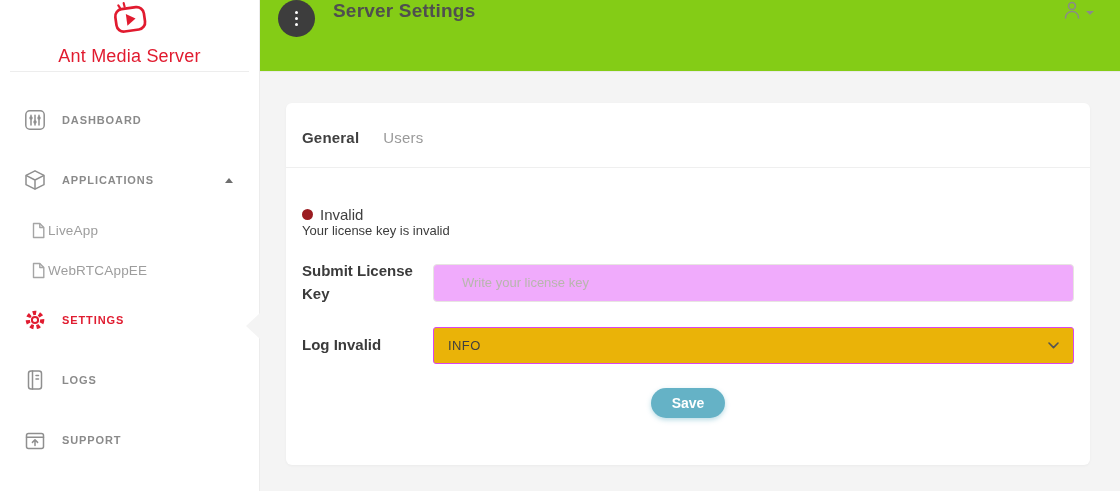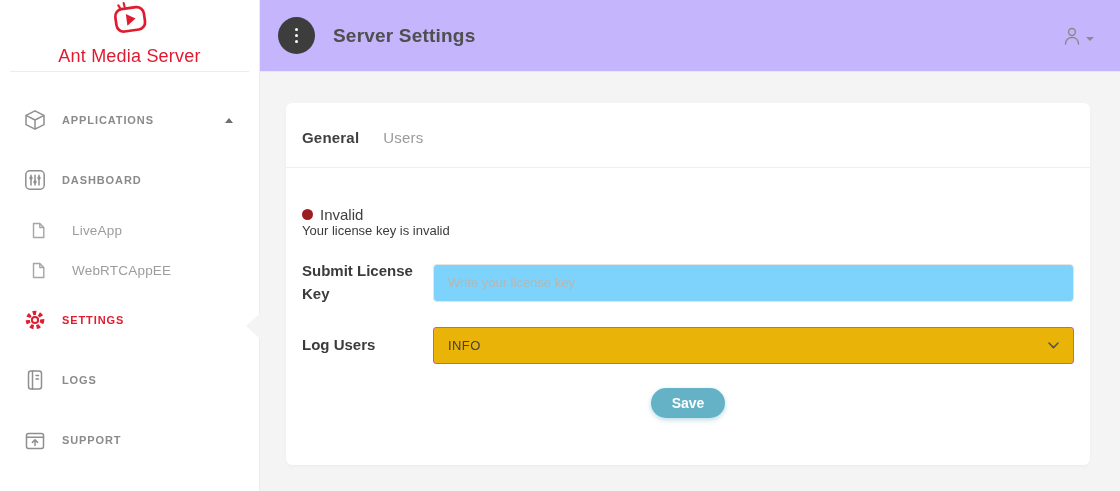--- a/index.html
+++ b/index.html
@@ -9,28 +9,28 @@
 
   
   .sidebar { width:260px; flex-shrink:0; background:#fff; border-right:1px solid #ececec; display:flex; flex-direction:column; }
   .logo { height:72px; margin:0 10px; border-bottom:1px solid #ededed; display:flex; align-items:center; gap:10px; padding:0 6px; cursor:pointer;flex-direction:column; }
   .brand-name { font-size:18px; color:#e11b2f; font-weight:500; letter-spacing:.2px; }
 
   nav { padding-top:18px; }
   .nav-item { display:flex; align-items:center; height:60px; padding:0 26px 0 24px; cursor:pointer; }
   .nav-item .nav-label { font-size:11px; letter-spacing:.9px; color:#8a8a8a; font-weight:700; margin-left:16px; }
   .nav-sub { display:flex; align-items:center; height:40px; padding:0 24px 0 30px; cursor:pointer; }
-  .nav-sub .nav-label { font-size:13.5px; color:#9d9d9d; font-weight:500; margin-left:25px; letter-spacing:.2px; }
+  .nav-sub .nav-label { font-size:13.5px; color:#9d9d9d; font-weight:500; margin-left:1px; letter-spacing:.2px; }
   .nav-item.active .nav-label { color:#e01c30; }
   .icon { flex-shrink:0; display:flex; align-items:center; justify-content:center; }
   .caret-up { margin-left:auto; width:0; height:0; border-left:4px solid transparent; border-right:4px solid transparent; border-bottom:5px solid #6e6e6e; }
 
   
   .main { flex:1; background:#f4f4f4; display:flex; flex-direction:column; }
-  .topbar { height:72px; flex-shrink:0; background:#c4b5fd; border-bottom:1px solid #e9e9e9; display:flex; align-items:center; padding:0 26px 0 18px; }
+  .topbar { height:72px; flex-shrink:0; background:#84cc16; border-bottom:1px solid #e9e9e9; display:flex; align-items:flex-start; padding:0 26px 0 18px; }
   .kebab { width:37px; height:37px; border-radius:50%; background:#3d3d3d; border:none; display:flex; flex-direction:column; align-items:center; justify-content:center; gap:2.5px; cursor:pointer; margin-right:18px; }
   .kebab i { display:block; width:3.4px; height:3.4px; border-radius:50%; background:#fff; }
   .page-title { font-size:19px; color:#4f4f4f; font-weight:600; letter-spacing:.2px; }
   .top-spacer { flex:1; }
   .user-menu { display:flex; align-items:center; gap:4px; cursor:pointer; }
   .caret-down { width:0; height:0; border-left:4px solid transparent; border-right:4px solid transparent; border-top:4.5px solid #8a8a8a; margin-top:6px; }
 
   
   .notch { position:absolute; left:246px; top:313px; width:0; height:0; border-top:13px solid transparent; border-bottom:13px solid transparent; border-right:14px solid #f4f4f4; z-index:5; }
 
@@ -45,21 +45,21 @@
   .form { padding-top:38px; }
   .row { display:flex; margin-bottom:22px; }
   .row .flabel { width:131px; flex-shrink:0; font-size:15px; font-weight:600; color:#3b3b3b; line-height:1.5; }
   .row .field { flex:1; min-width:0; }
   .row.center { align-items:center; }
 
   .status-line { display:flex; align-items:center; font-size:15px; color:#3f3f3f; }
   .dot { width:11px; height:11px; border-radius:50%; background:#9b1c21; margin-right:7px; flex-shrink:0; }
   .status-desc { font-size:13px; color:#3c3c3c; }
 
-  .text-input { width:100%; height:38px; background:#7dd3fc; border:1px solid #e7e5e1; border-radius:4px; padding:0 14px; font-size:13px; color:#555; outline:none; font-family:"Liberation Sans", sans-serif; }
+  .text-input { width:100%; height:38px; background:#f0abfc; border:1px solid #e7e5e1; border-radius:4px; padding:0 28px; font-size:13px; color:#555; outline:none; font-family:"Liberation Sans", sans-serif; }
   .text-input::placeholder { color:#b8b6ae; }
 
   .select { width:100%; height:37px; background:#eab308; border:1px solid #d946ef; border-radius:3px; display:flex; align-items:center; padding:0 14px; font-size:13px; color:#3f3f3f; letter-spacing:.4px; cursor:pointer; }
   .select .chev { margin-left:auto; }
 
   .save-row { text-align:center; margin-top:24px; }
   .save-btn { background:#65b2c6; color:#fff; border:none; border-radius:18px; height:30px; padding:0 21px; font-size:14px; font-weight:700; cursor:pointer; box-shadow:0 2px 5px rgba(101,178,198,.45); font-family:"Liberation Sans", sans-serif; }
 </style>
 </head>
 <body>
@@ -76,40 +76,40 @@
           </g>
           <path d="M9 6 L11 9 M15 3.5 L16 7.5" stroke="#e11b2f" stroke-width="2.4" stroke-linecap="round"></path>
         </svg>
       </span>
       <span class="brand-name">Ant Media Server</span>
     </div>
 
     <nav>
       <div class="nav-item">
         <span class="icon">
-          <svg width="22" height="22" viewBox="0 0 22 22" fill="none" stroke="#8f8f8f" stroke-width="1.5" stroke-linejoin="round">
-            <path d="M11 1.8 L20 6.4 L20 15.6 L11 20.2 L2 15.6 L2 6.4 Z"></path>
-            <path d="M2 6.4 L11 11 L20 6.4 M11 11 V20.2"></path>
-          </svg>
-        </span>
-        <span class="nav-label">APPLICATIONS</span>
-        <span class="caret-up"></span>
-      </div>
-
-      <div class="nav-item">
-        <span class="icon">
           <svg width="22" height="22" viewBox="0 0 22 22" fill="none" stroke="#8f8f8f" stroke-width="1.5" stroke-linecap="round">
             <rect x="1.8" y="1.8" width="18.4" height="18.4" rx="4"></rect>
             <path d="M7 6.2 V16 M11 6.2 V16 M15 6.2 V16"></path>
             <circle cx="7" cy="9" r="1.7" fill="#8f8f8f" stroke="none"></circle>
             <circle cx="11" cy="13" r="1.7" fill="#8f8f8f" stroke="none"></circle>
             <circle cx="15" cy="9" r="1.7" fill="#8f8f8f" stroke="none"></circle>
           </svg>
         </span>
         <span class="nav-label">DASHBOARD</span>
+      </div>
+
+      <div class="nav-item">
+        <span class="icon">
+          <svg width="22" height="22" viewBox="0 0 22 22" fill="none" stroke="#8f8f8f" stroke-width="1.5" stroke-linejoin="round">
+            <path d="M11 1.8 L20 6.4 L20 15.6 L11 20.2 L2 15.6 L2 6.4 Z"></path>
+            <path d="M2 6.4 L11 11 L20 6.4 M11 11 V20.2"></path>
+          </svg>
+        </span>
+        <span class="nav-label">APPLICATIONS</span>
+        <span class="caret-up"></span>
       </div>
 
       <div class="nav-sub">
         <span class="icon">
           <svg width="17" height="17" viewBox="0 0 17 17" fill="none" stroke="#a5a5a5" stroke-width="1.4" stroke-linejoin="round">
             <path d="M3.5 1.5 H9.8 L13.8 5.5 V15.5 H3.5 Z"></path>
             <path d="M9.8 1.5 V5.5 H13.8"></path>
           </svg>
         </span>
         <span class="nav-label">LiveApp</span>
@@ -203,21 +203,21 @@
           </div>
 
           <div class="row center">
             <div class="flabel">Submit License Key</div>
             <div class="field">
               <input type="text" class="text-input" placeholder="Write your license key" style="">
             </div>
           </div>
 
           <div class="row center">
-            <div class="flabel">Log Users</div>
+            <div class="flabel">Log Invalid</div>
             <div class="field">
               <div class="select">
                 <span>INFO</span>
                 <span class="chev icon">
                   <svg width="11" height="7" viewBox="0 0 11 7" fill="none" stroke="#555" stroke-width="1.6" stroke-linecap="round" stroke-linejoin="round">
                     <path d="M1 1 L5.5 5.6 L10 1"></path>
                   </svg>
                 </span>
               </div>
             </div>

